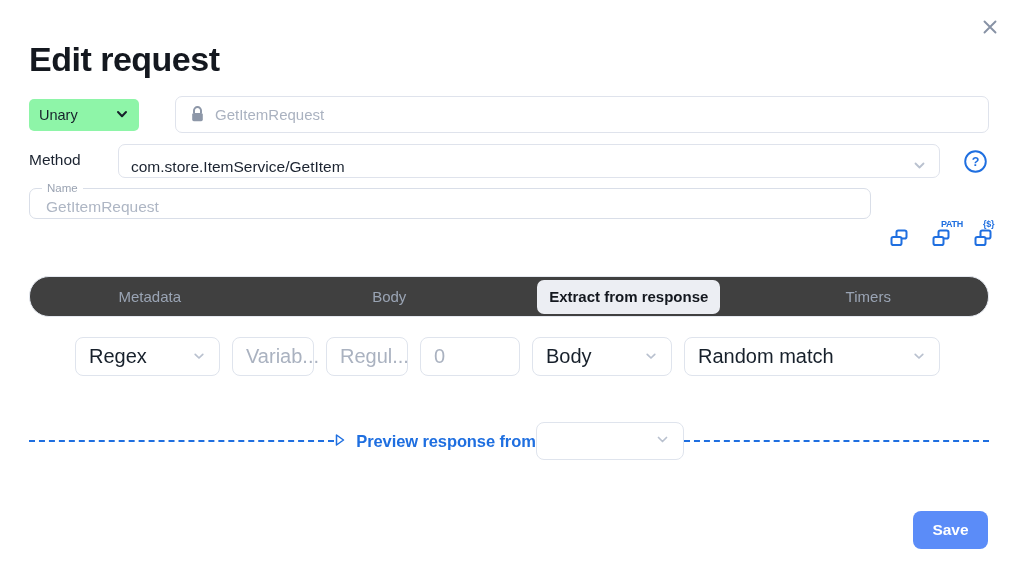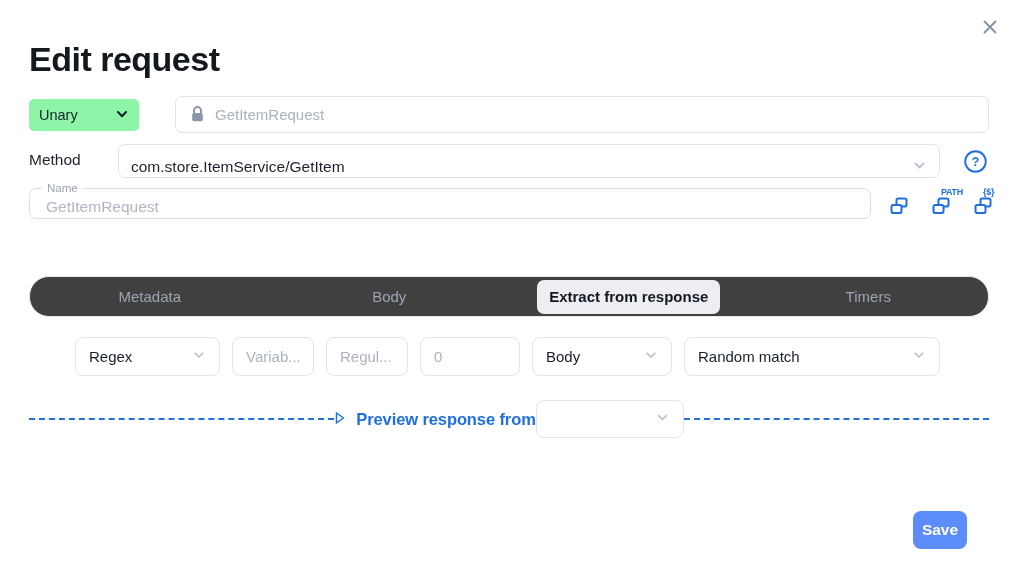--- a/index.html
+++ b/index.html
@@ -174,20 +174,21 @@
     position: relative;
     width: 26px;
     height: 30px;
     background: none;
     border: none;
     padding: 0;
     cursor: pointer;
     display: flex;
     align-items: flex-end;
     justify-content: flex-start;
+    margin-top: 32px;
   }
   .icon-btn .sup {
     position: absolute;
     top: -2px;
     left: 11px;
     font-size: 9px;
     font-weight: bold;
     color: #1f6fe0;
     letter-spacing: -0.3px;
     line-height: 9px;
@@ -240,38 +241,38 @@
   }
   .ctl {
     height: 39px;
     border: 1px solid #dfe4ed;
     border-radius: 8px;
     background: #fff;
     box-sizing: border-box;
     display: flex;
     align-items: center;
     padding: 0 13px;
-    font-size: 15px;
+    font-size: 20px;
     cursor: pointer;
   }
   .ctl.sel { justify-content: space-between; }
   .ctl .txt { color: #17202b; }
   .ctl .ph { color: #aab2c0; }
   .w-regex { width: 145px; }
   .w-var   { width: 82px;  cursor: text; }
   .w-reg   { width: 82px;  cursor: text; }
   .w-num   { width: 100px; cursor: text; }
   .w-body  { width: 140px; }
   .w-match { width: 256px; }
 
   
   .preview-row {
     position: absolute;
     left: 29px;
-    top: 398px;
+    top: 420px;
     width: 960px;
     height: 42px;
     display: flex;
     align-items: center;
   }
   .dash {
     flex: 1;
     height: 0;
     border-top: 2px dashed #1f6fe0;
   }
@@ -303,21 +304,21 @@
     justify-content: flex-end;
     padding: 0 13px;
     cursor: pointer;
   }
 
   
   .save-btn {
     position: absolute;
     left: 913px;
     top: 511px;
-    width: 54px;
+    width: 75px;
     height: 38px;
     background: #5b8cf8;
     color: #fff;
     border: none;
     border-radius: 8px;
     font-size: 15.5px;
     font-weight: bold;
     font-family: "Liberation Sans", sans-serif;
     cursor: pointer;
   }

